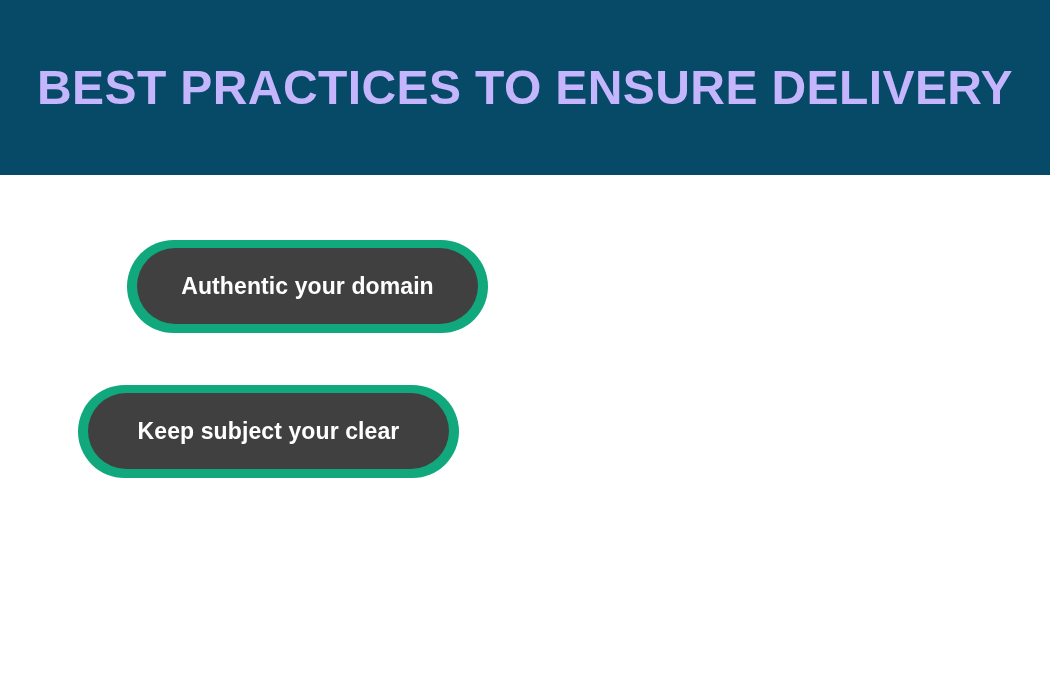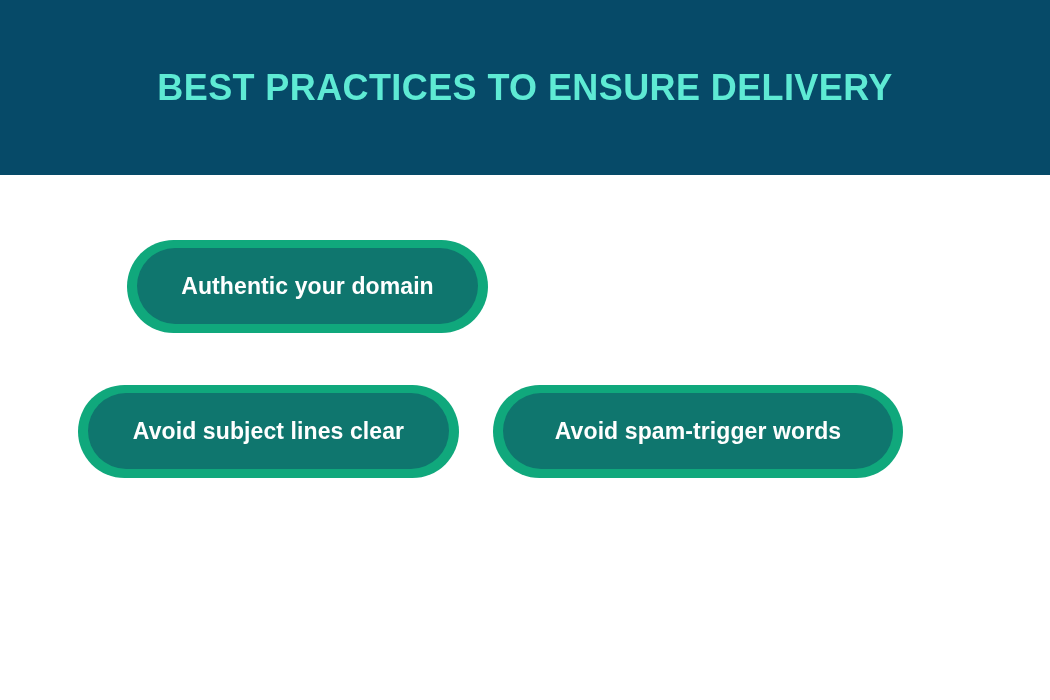--- a/index.html
+++ b/index.html
@@ -30,23 +30,23 @@
     top: 0;
     width: 1050px;
     height: 175px;
     background: #064a68;
     display: flex;
     align-items: center;
     justify-content: center;
   }
 
   .header-title {
-    color: #5eead4;
+    color: #c4b5fd;
     font-family: "Liberation Sans", sans-serif;
-    font-size: 36px;
+    font-size: 48px;
     font-weight: bold;
     letter-spacing: 0.4px;
     text-transform: uppercase;
     line-height: 1;
     white-space: nowrap;
     text-align: right;
   }
 
   
   .pill-area {
@@ -63,21 +63,21 @@
     background: #10a87c;
     border-radius: 999px;
     padding: 8px 10px 9px 10px;
     box-sizing: border-box;
     display: flex;
     align-items: center;
     justify-content: center;
   }
 
   .pill-inner {
-    background: #0f766e;
+    background: #404040;
     border-radius: 999px;
     width: 100%;
     height: 100%;
     display: flex;
     align-items: center;
     justify-content: center;
     box-sizing: border-box;
     padding: 12px 26px;
   }
 
@@ -141,26 +141,21 @@
 
     <div class="pill pill-1">
       <div class="pill-inner">
         <span class="pill-label">Authentic your domain</span>
       </div>
     </div>
 
 
     <div class="pill pill-3">
       <div class="pill-inner">
-        <span class="pill-label">Avoid subject lines clear</span>
+        <span class="pill-label">Keep subject your clear</span>
       </div>
     </div>
 
-    <div class="pill pill-4">
-      <div class="pill-inner">
-        <span class="pill-label">Avoid spam-trigger words</span>
-      </div>
-    </div>
 
 
   </div>
 
 </div>
 
 </body></html>

